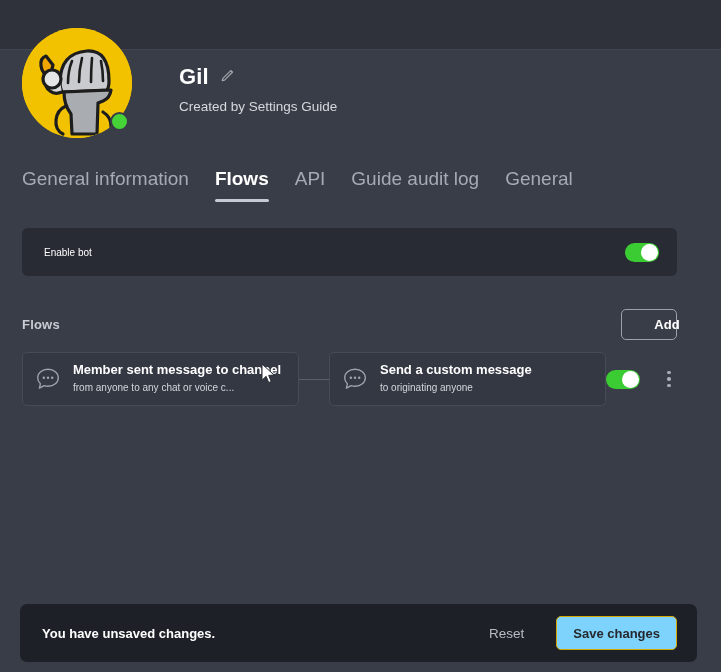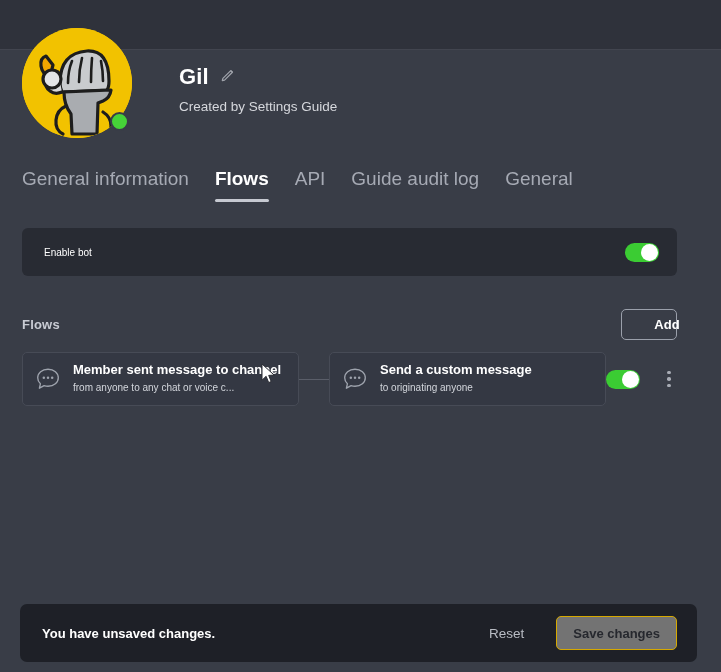--- a/index.html
+++ b/index.html
@@ -205,21 +205,21 @@
     flex: 1 1 auto;
   }
   .reset-btn {
     background: none; border: none;
     color: #b9bcc4; font-size: 13.5px;
     font-family: "Liberation Sans", sans-serif;
     cursor: pointer; margin-right: 28px;
     padding: 6px 4px;
   }
   .save-btn {
-    background: #737373;
+    background: #7dd3fc;
     border: 1px solid #d6a900;
     border-radius: 5px;
     color: #26282e; font-size: 13px; font-weight: bold;
     font-family: "Liberation Sans", sans-serif;
     height: 34px; padding: 0 16px;
     cursor: pointer;
   }
 
   
   .cursor {

